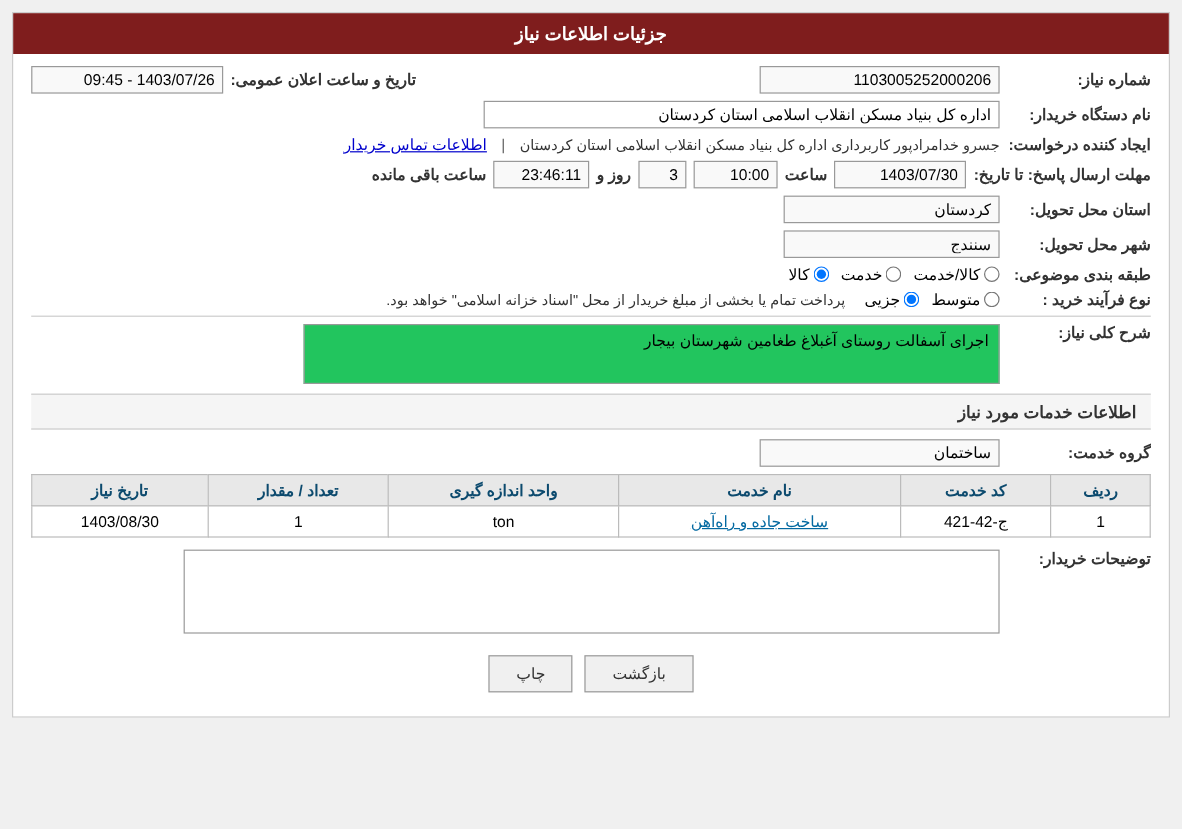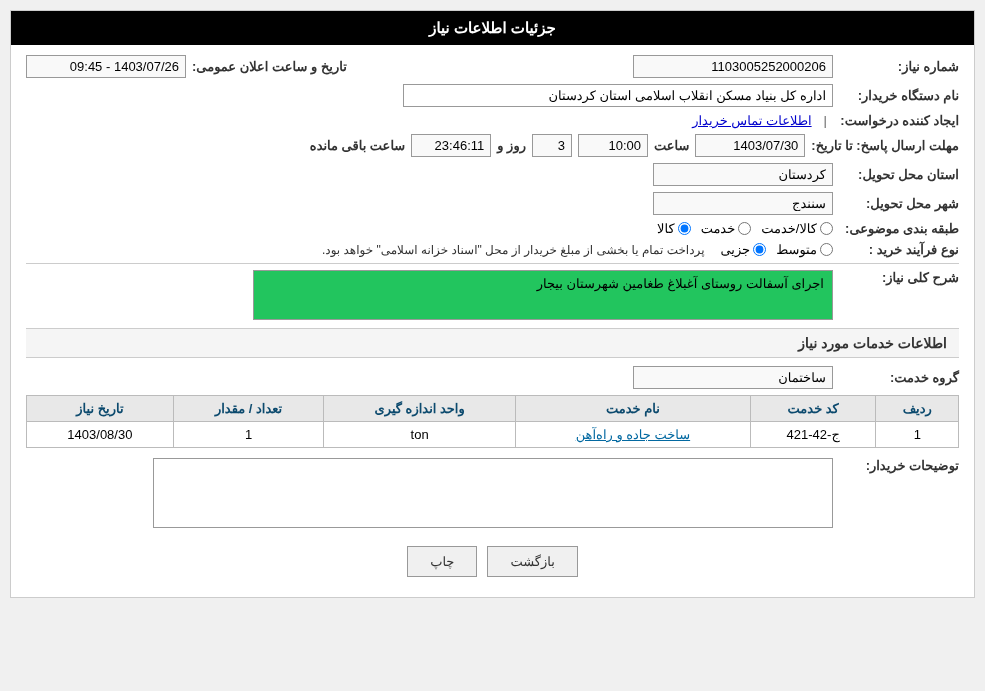--- a/index.html
+++ b/index.html
@@ -13,21 +13,21 @@
       width: 985px;
       min-height: 691px;
       background: #f0f0f0;
       padding: 10px;
     }
     .main-box {
       background: #fff;
       border: 1px solid #ccc;
     }
     .header-bar {
-      background: #000000;
+      background: #7f1d1d;
       color: #fff;
       text-align: center;
       padding: 8px 12px;
       font-size: 15px;
       font-weight: bold;
     }
     .content {
       padding: 10px 15px;
     }
     .row {
@@ -178,20 +178,21 @@
         <input class="input-field shaded-input" type="text" value="1403/07/26 - 09:45" readonly="" style="width: 160px;">
       </div>
 
       <div class="row">
         <span class="label">نام دستگاه خریدار:</span>
         <input class="input-field" type="text" value="اداره کل بنیاد مسکن انقلاب اسلامی استان کردستان" readonly="" style="width: 430px;">
       </div>
 
       <div class="row">
         <span class="label">ایجاد کننده درخواست:</span>
+        <span style="color:#333; font-size:12px;">جسرو خدامرادپور کاربرداری اداره کل بنیاد مسکن انقلاب اسلامی استان کردستان</span>
         <span style="margin-right:6px; margin-left:6px; color:#666;">|</span>
         <span class="link-blue">اطلاعات تماس خریدار</span>
       </div>
 
       <div class="row">
         <span class="label">مهلت ارسال پاسخ: تا تاریخ:</span>
         <input class="input-field shaded-input" type="text" value="1403/07/30" readonly="" style="width: 110px;">
         <span class="inline-label">ساعت</span>
         <input class="input-field shaded-input" type="text" value="10:00" readonly="" style="width: 70px;">
         <input class="input-field shaded-input" type="text" value="3" readonly="" style="width: 40px;">

